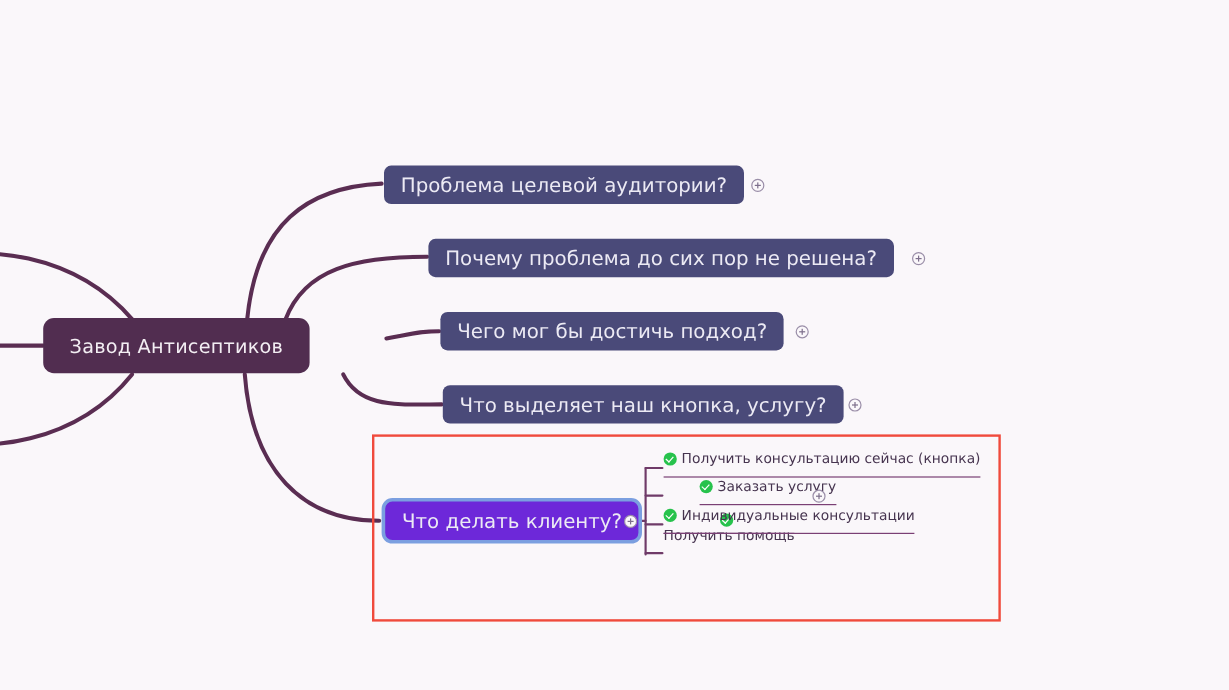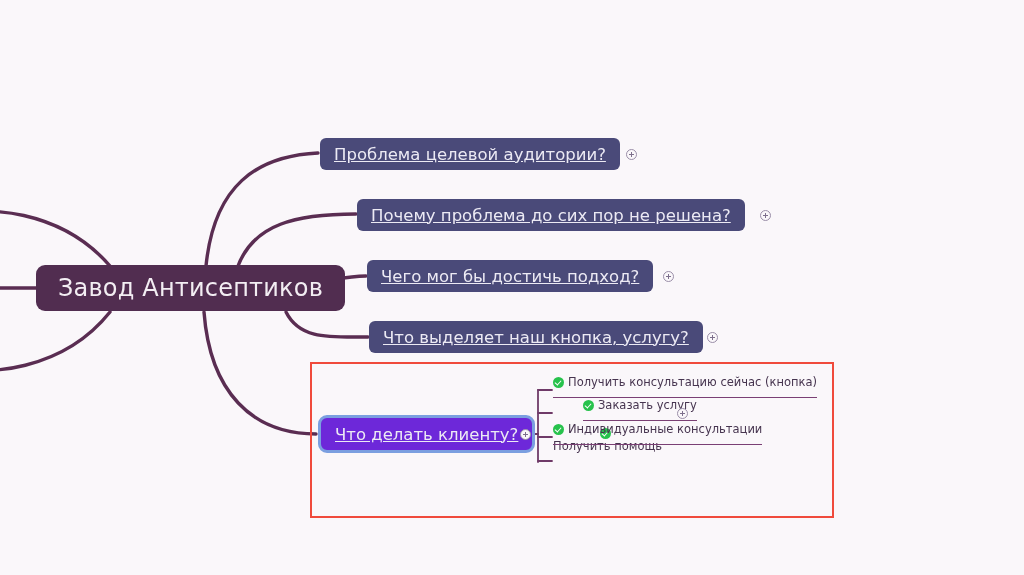--- a/index.html
+++ b/index.html
@@ -39,32 +39,31 @@
     align-items: center;
     white-space: nowrap;
   }
 
   .root-node {
     background: #512d50;
     color: #f3eef3;
     border-radius: 9px;
     padding: 0 22px;
     height: 46px;
-    font-size: 24px;
+    font-size: 16px;
     letter-spacing: .2px;
   }
 
   .branch-node {
     background: #4a4a79;
     color: #eceaf4;
     border-radius: 6px;
     padding: 0 14px;
     height: 32px;
     font-size: 16.5px;
-    text-decoration: underline;
   }
 
   .branch-node.selected {
     border: 3px solid #7b9fe0;
     border-radius: 9px;
     height: 38px;
     background: #6d28d9;
   }
 
   

